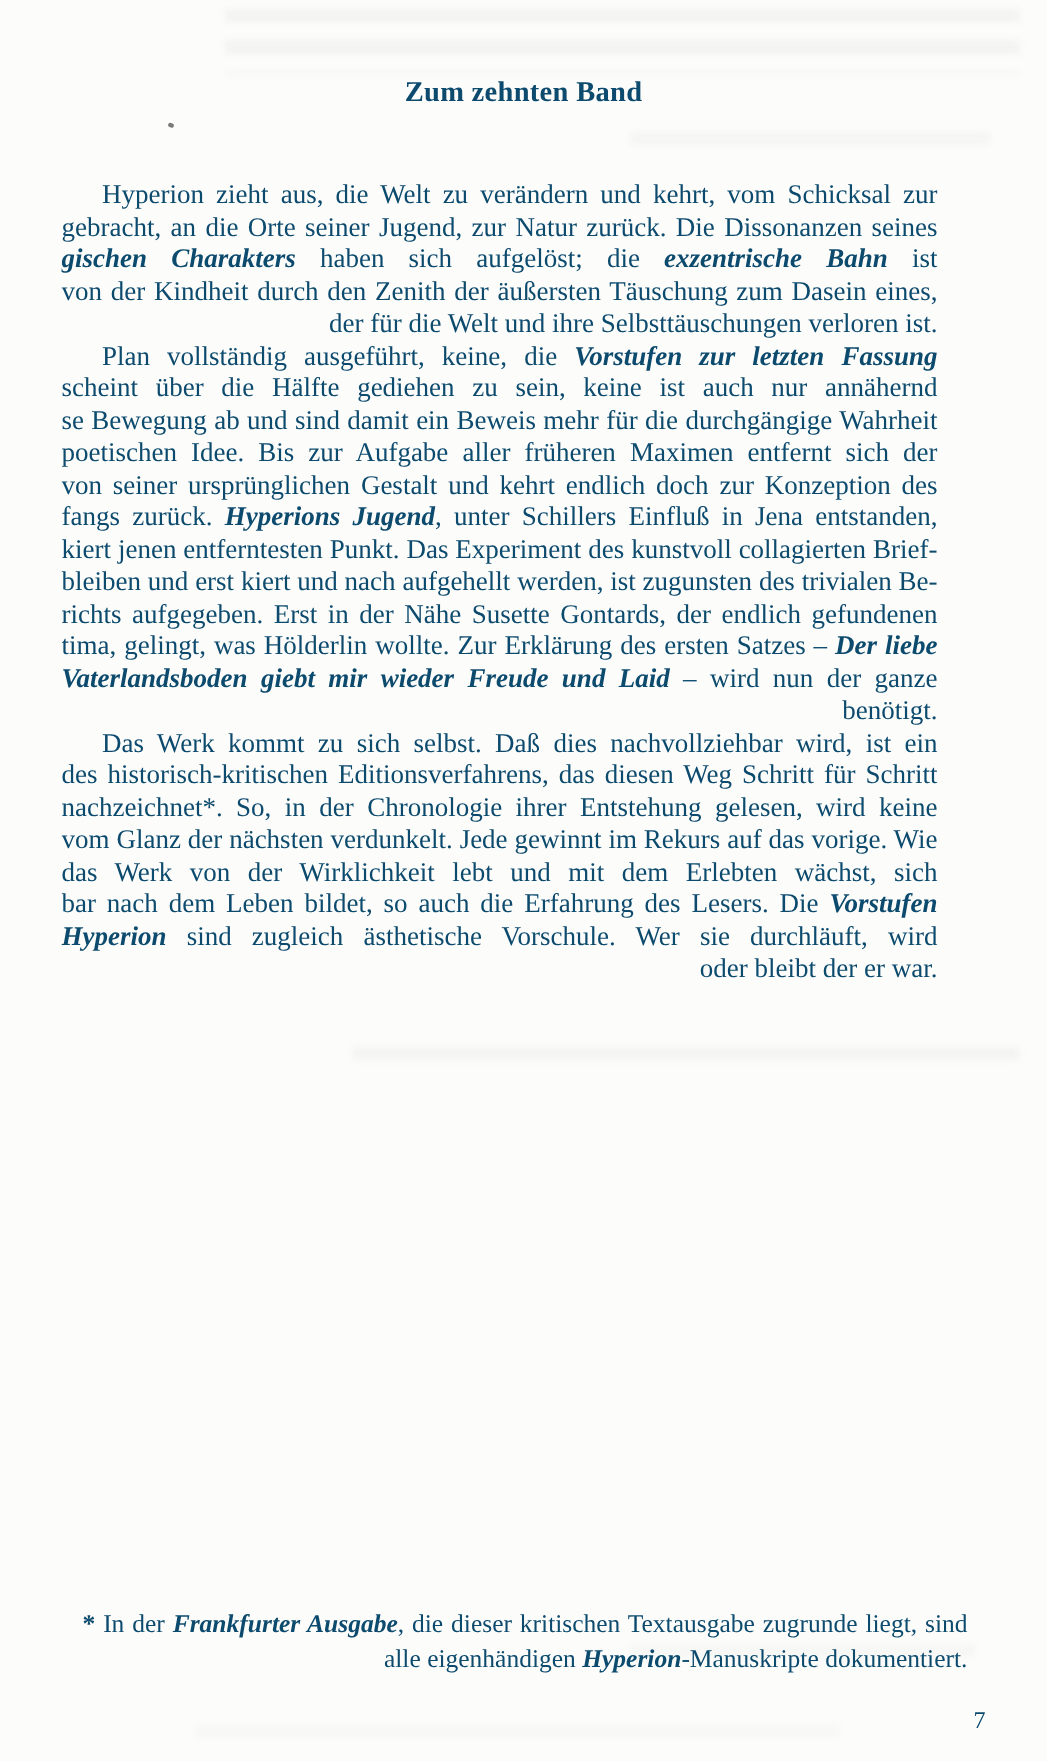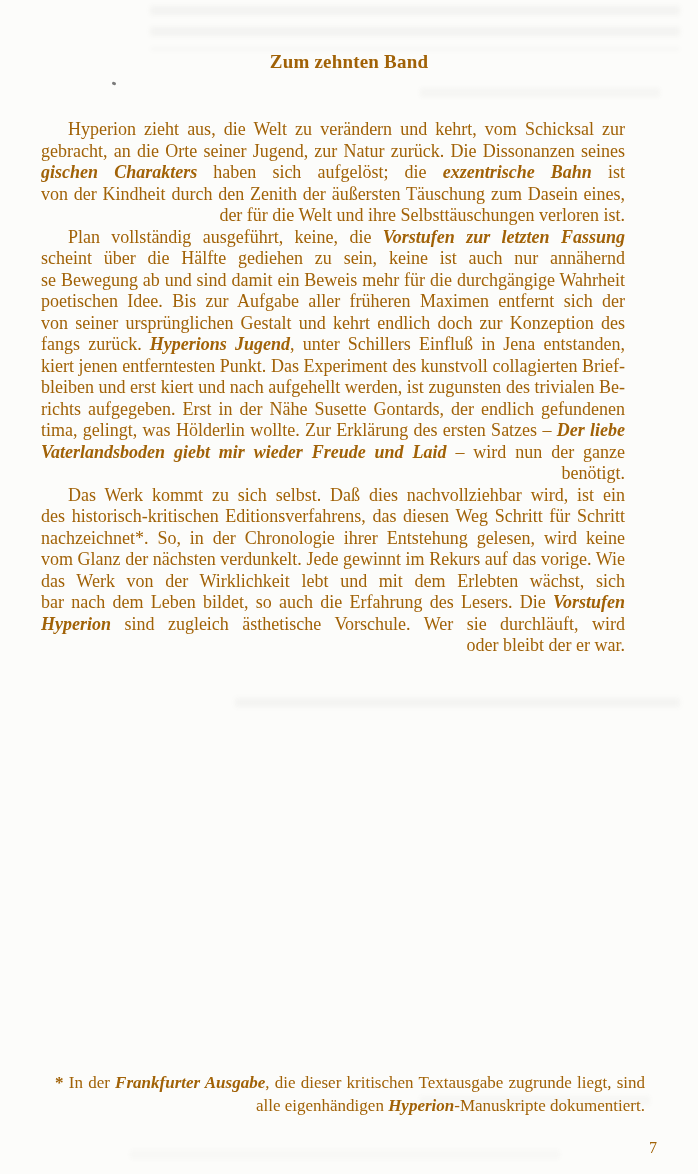--- a/index.html
+++ b/index.html
@@ -1,19 +1,19 @@
 <!DOCTYPE html>
 <html><head>
 <meta charset="utf-8">
 <style>
   html,body { margin:0; padding:0; background:#e8e8e6; }
   .page {
     position:relative; width:698px; height:1174px;
     background:#fcfcfa; overflow:hidden;
-    font-family:"Liberation Serif", serif; color:#a16207;
+    font-family:"Liberation Serif", serif; color:#0c4a6e;
   }
   .title {
     position:absolute; top:51px; left:0; width:698px;
     text-align:center; font-size:19px; font-weight:bold; letter-spacing:.2px;
   }
   .body {
     position:absolute; left:41px; top:119px; width:584px;
     font-size:18px;
   }
   .tline {

